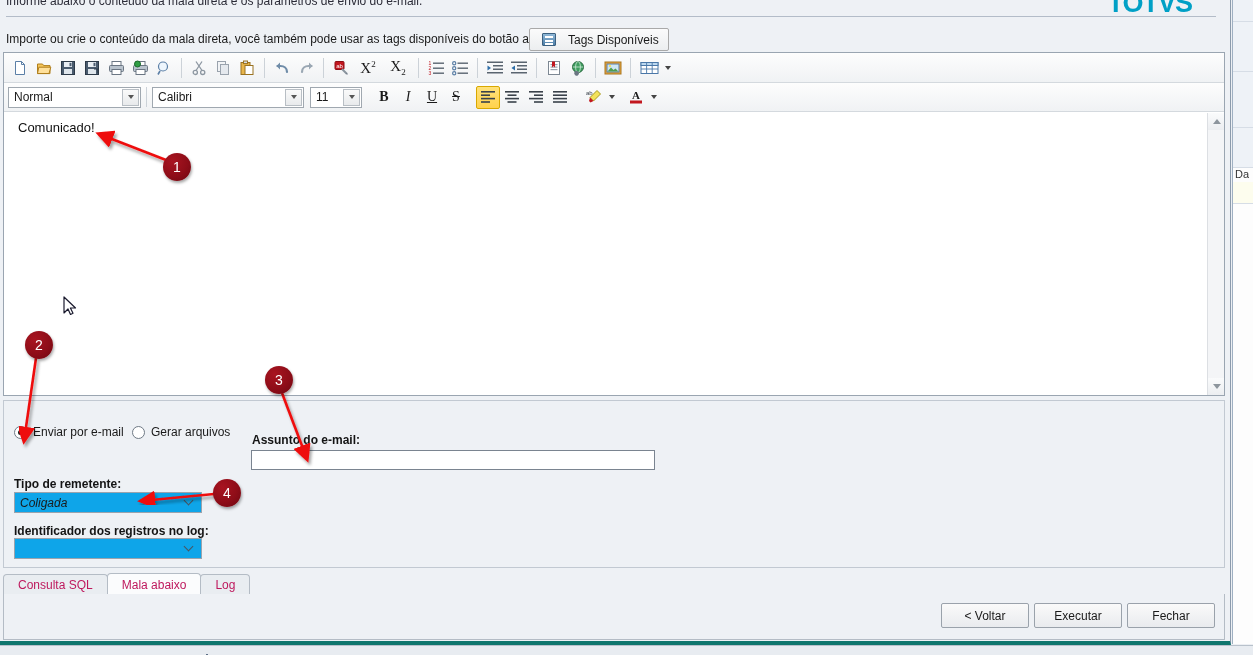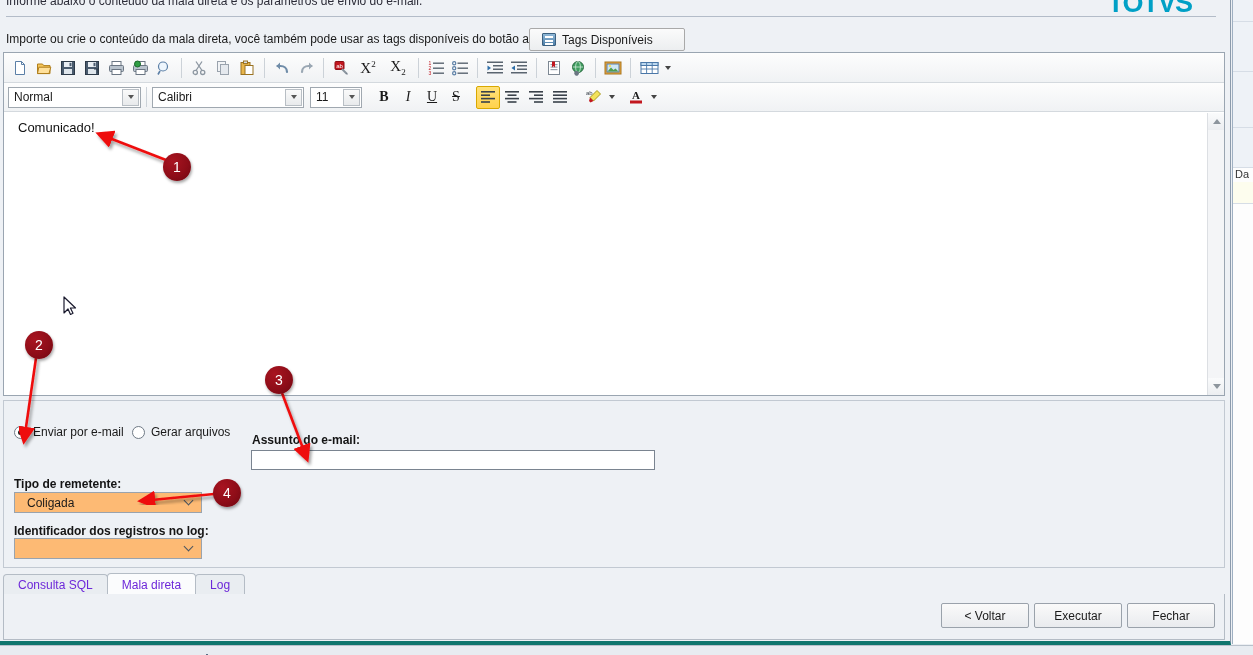--- a/index.html
+++ b/index.html
@@ -51,24 +51,24 @@
     position: absolute; left: 6px; top: 16px; width: 1210px; height: 1px;
     background: #b3bcc8;
   }
 
   
   #instruction {
     position: absolute; left: 6px; top: 32px; font-size: 12px; color: #1a1a1a;
     white-space: nowrap;
   }
   #tags-button {
-    position: absolute; left: 529px; top: 28px; width: 156px; height: 23px;
+    position: absolute; left: 529px; top: 28px; width: 140px; height: 23px;
     background: linear-gradient(#fbfbfb, #eceef0);
     border: 1px solid #a9a9a9; border-radius: 2px;
-    display: flex; align-items: center; gap: 6px; padding-left: 12px;
+    display: flex; align-items: center; gap: 12px; padding-left: 12px;
     font-size: 12px; cursor: pointer;
   }
   .tag-icon {
     width: 14px; height: 13px; position: relative; display: inline-block;
     background: linear-gradient(#8fb8d8, #4e7fa8);
     border: 1px solid #3b6080; border-radius: 1px; flex: 0 0 auto;
   }
   .tag-icon::before {
     content: ""; position: absolute; left: 2px; top: 2px; right: 2px; height: 2px;
     background: #fff; box-shadow: 0 4px 0 #fff, 0 7px 0 #fff;
@@ -197,22 +197,22 @@
   #label-ident   { left: 10px;  top: 123px; }
 
   #input-assunto {
     position: absolute; left: 247px; top: 49px; width: 404px; height: 20px;
     background: #fff; border: 1px solid #7a8490; font-size: 12px;
     padding: 0 4px; font-family: "Liberation Sans", sans-serif; color: #1a1a1a;
   }
 
   .sel-combo {
     position: absolute; height: 21px; border: 1px solid #9aa3ad;
-    background: #fdba74; display: flex; align-items: center;
-    padding-left: 12px; font-size: 12px; cursor: pointer; color: #1a1a1a;
+    background: #0ea5e9; display: flex; align-items: center;
+    padding-left: 5px; font-size: 12px; cursor: pointer; color: #1a1a1a; font-style: italic;
   }
   .sel-combo .chev {
     position: absolute; right: 8px; top: 6px; width: 9px; height: 6px;
   }
   .sel-combo .chev::after {
     content: ""; display: block; width: 6px; height: 6px;
     border-right: 1.6px solid #4a5560; border-bottom: 1.6px solid #4a5560;
     transform: rotate(45deg); margin-left: 1px; margin-top: -2px;
   }
   #combo-tipo  { left: 10px; top: 91px; width: 188px; }
@@ -221,21 +221,21 @@
   
   #tabs {
     position: absolute; left: 3px; top: 573px; width: 1222px; height: 22px;
     display: flex; align-items: flex-end;
   }
   .tab {
     height: 21px; padding: 0 14px; display: flex; align-items: center;
     font-size: 12px; background: #e9edf1;
     border: 1px solid #b4bcc5; border-bottom: none;
     border-radius: 4px 4px 0 0; margin-right: -1px; cursor: pointer;
-    color: #6d28d9;
+    color: #be185d;
   }
   .tab.active { background: #fbfcfd; height: 22px; }
   #tabs-rest {
     flex: 1; height: 1px; background: #b4bcc5; align-self: flex-end;
   }
   #tab-pane {
     position: absolute; left: 3px; top: 594px; width: 1222px; height: 46px;
     background: #eef1f5; border: 1px solid #b4bcc5; border-top: none;
   }
 
@@ -623,21 +623,21 @@
       <span></span>
       <span class="chev"></span>
     </div>
   </div>
 
   <div id="tabs">
     <div class="tab">
       <span>Consulta SQL</span>
     </div>
     <div class="tab active">
-      <span>Mala direta</span>
+      <span>Mala abaixo</span>
     </div>
     <div class="tab">
       <span>Log</span>
     </div>
     <div id="tabs-rest"></div>
   </div>
   <div id="tab-pane"></div>
 
   <div class="action-btn" id="btn-voltar">
     <span>&lt; Voltar</span>

